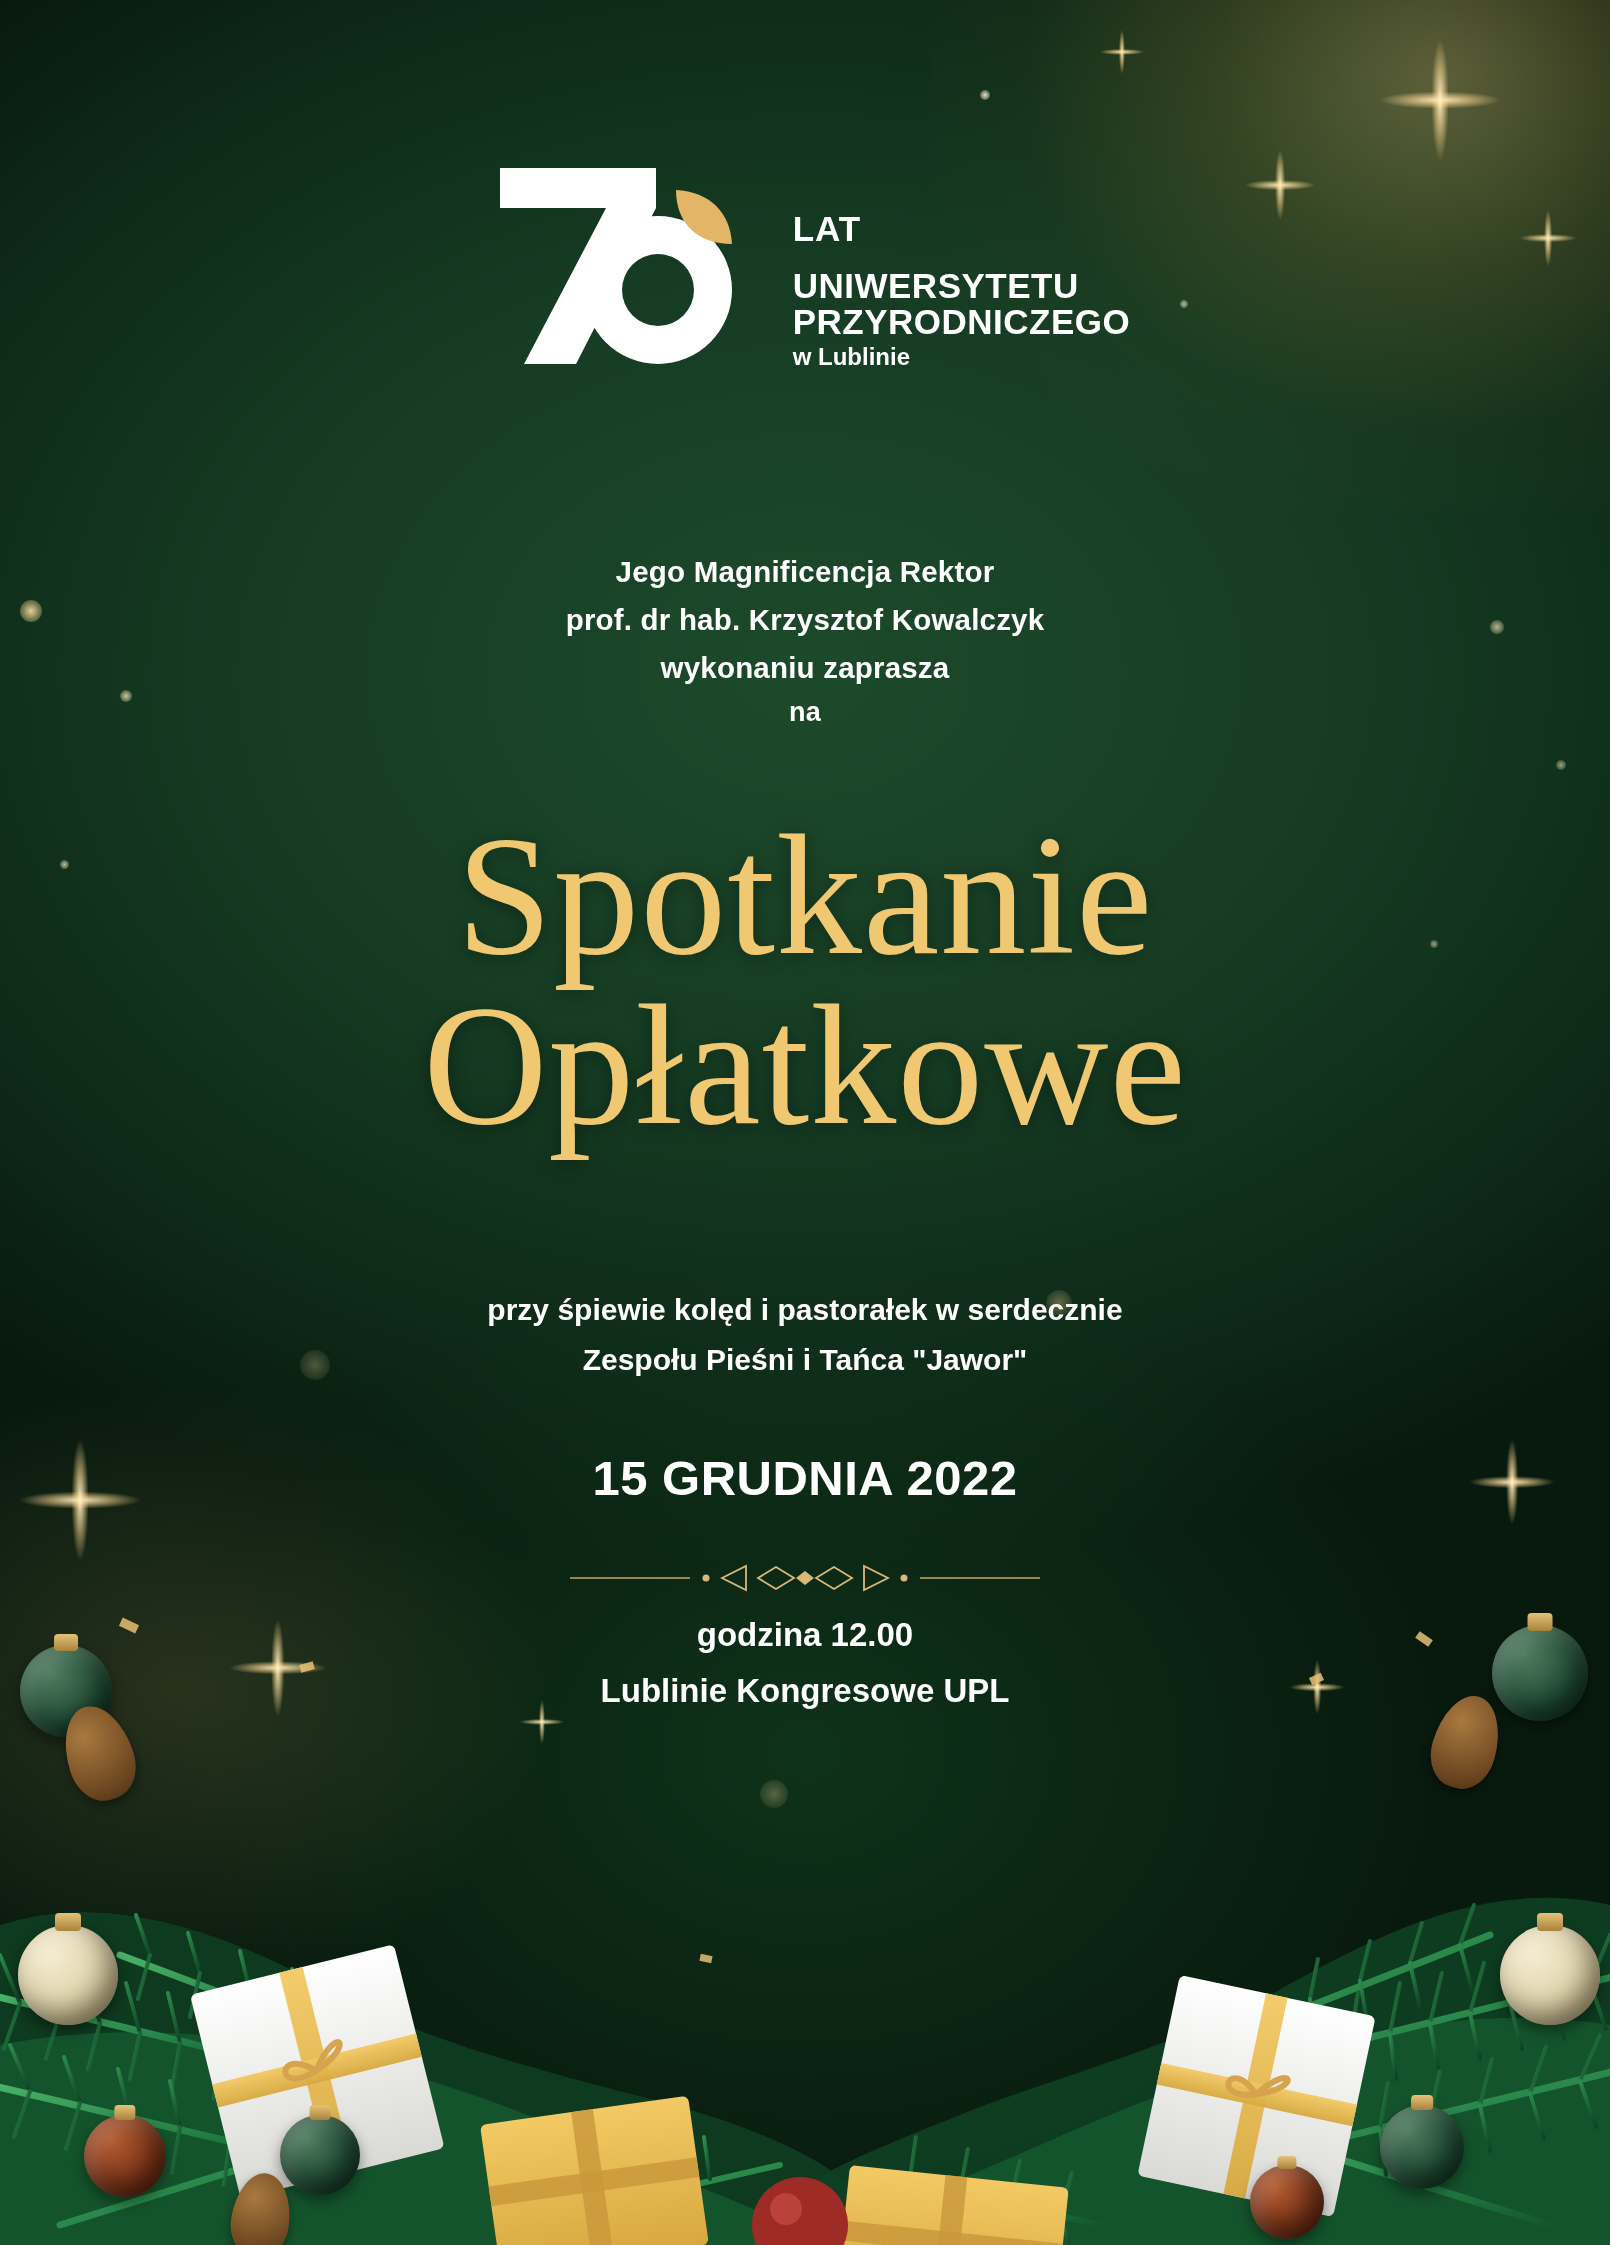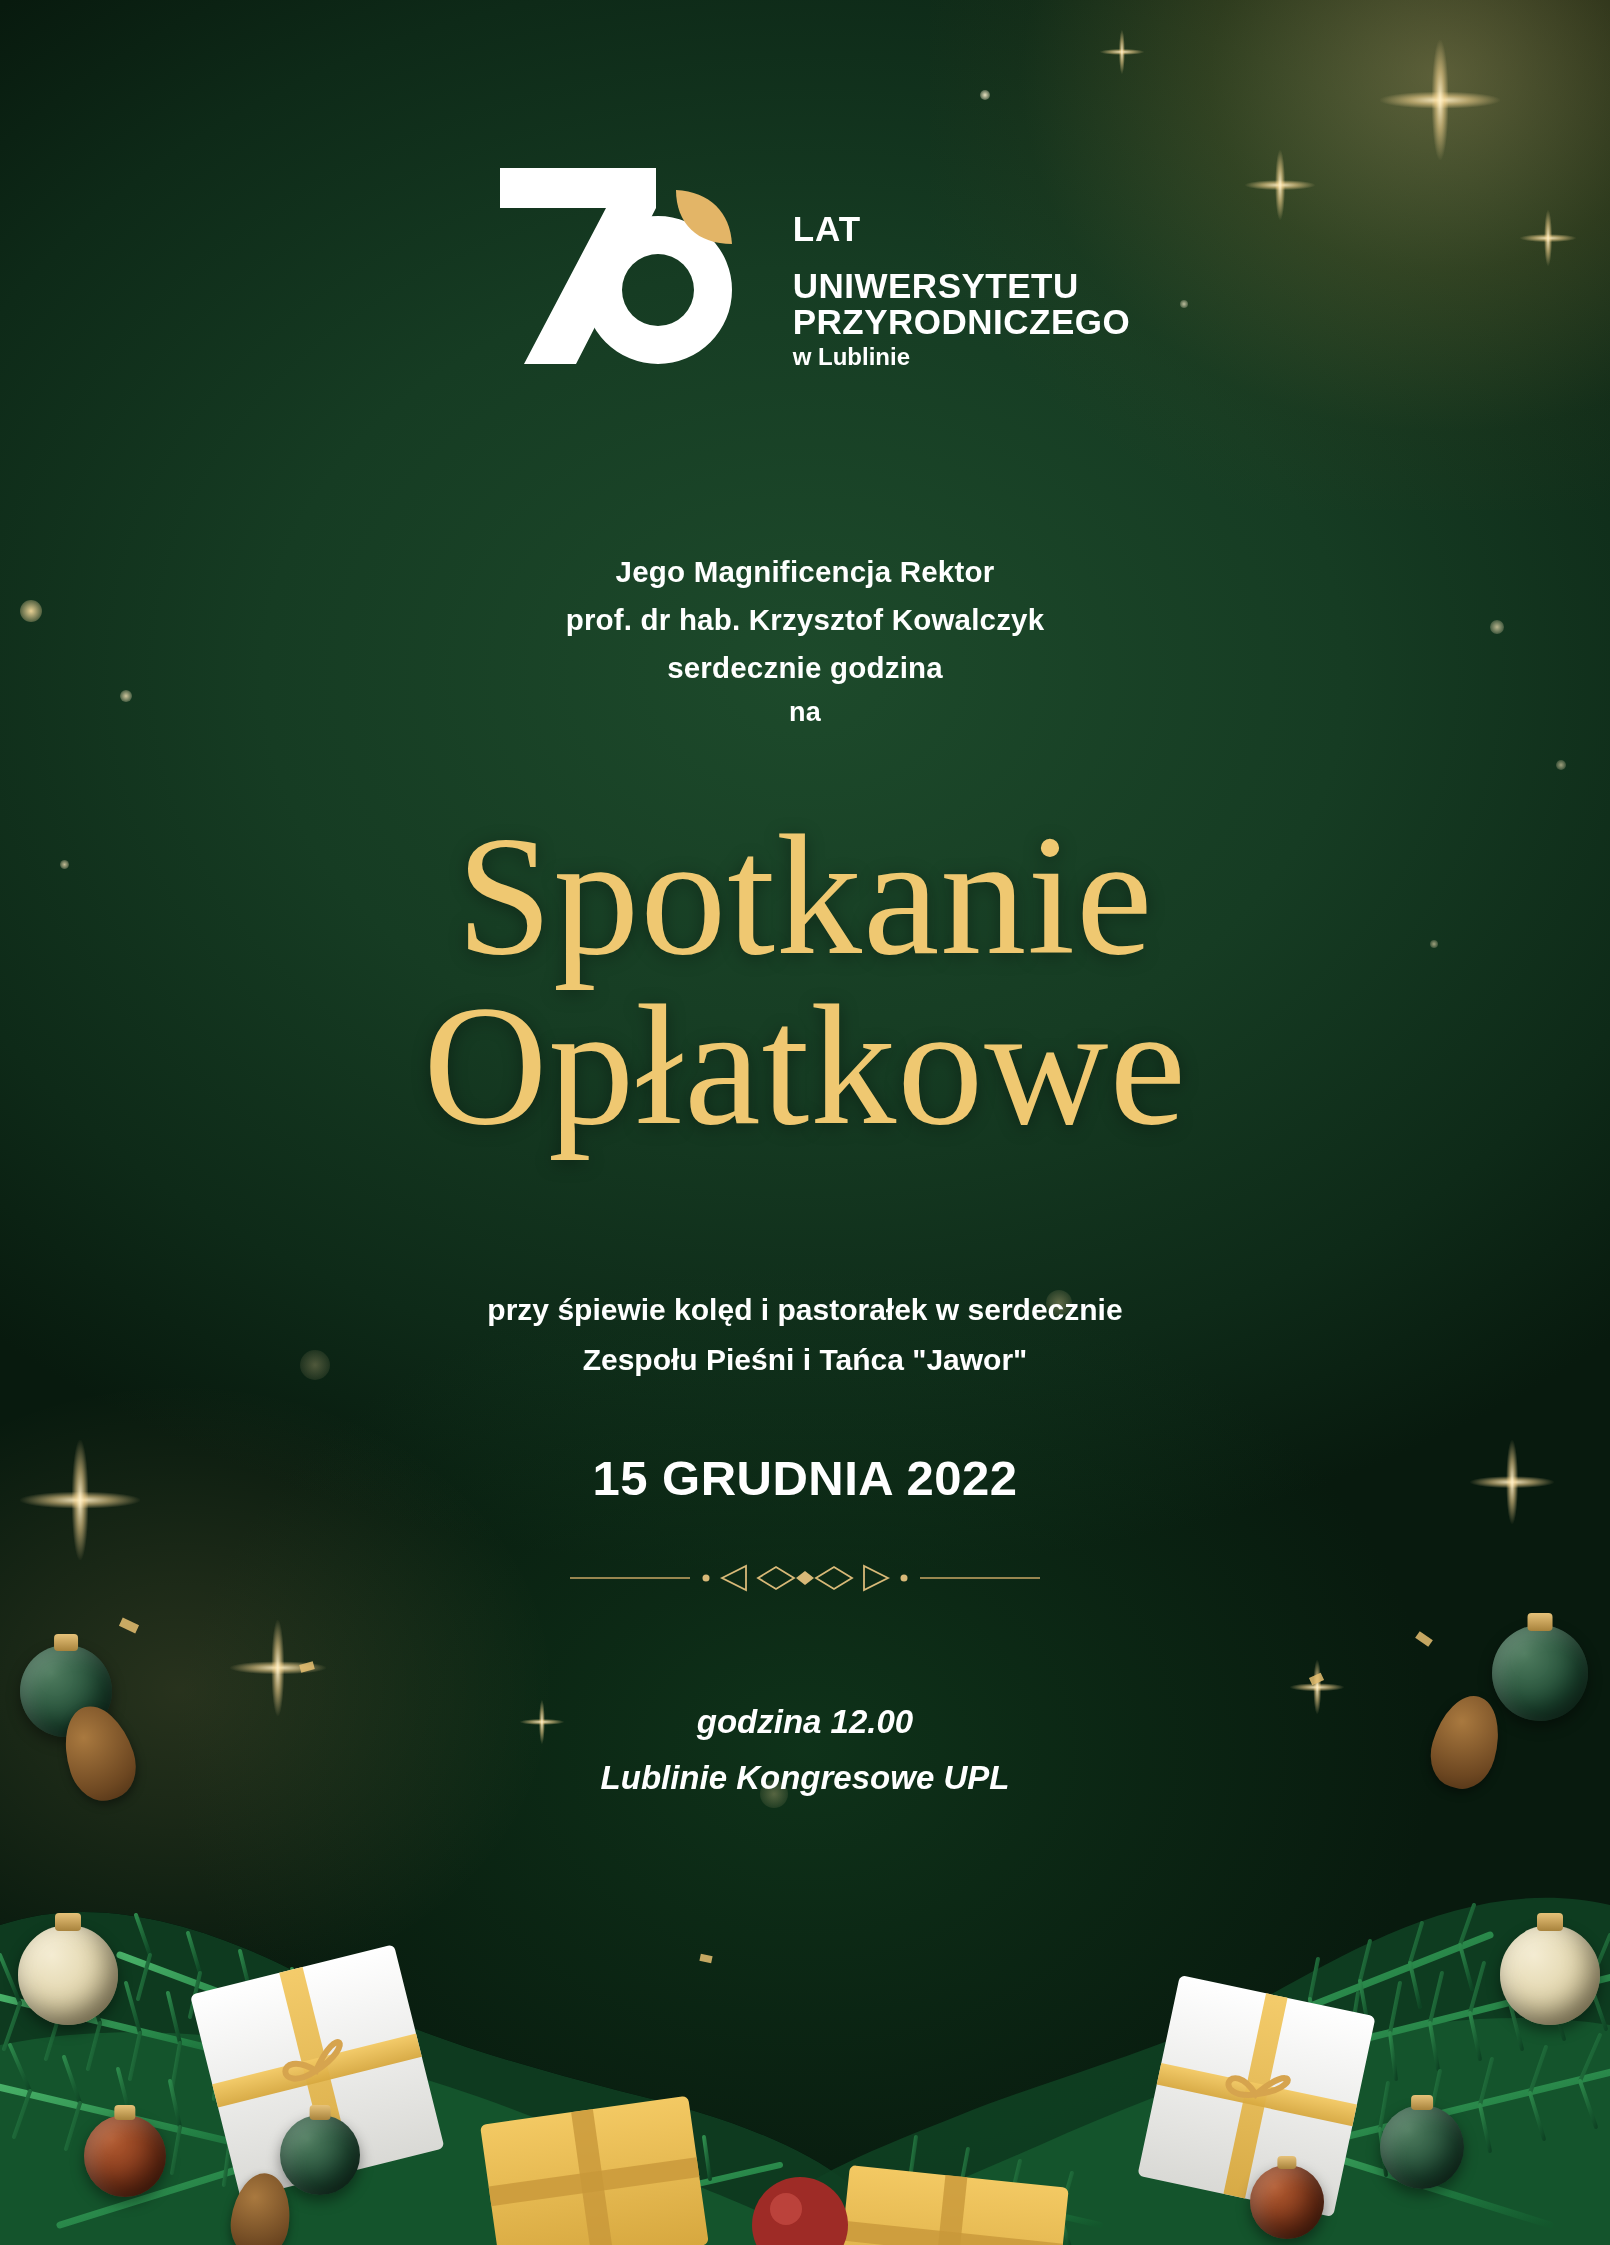--- a/index.html
+++ b/index.html
@@ -164,24 +164,23 @@
     height: 36px;
     color: #d8b978;
     display: flex;
     align-items: center;
     justify-content: center;
   }
 
   .footer {
     position: absolute;
     left: 0; right: 0;
-    top: 1694px;
+    top: 1607px;
     text-align: center;
     color: #ffffff;
-    font-style: italic;
   }
   .footer .ln {
     font-size: 33px;
     font-weight: 700;
     line-height: 1.7;
   }
 
   
   .foliage {
     position: absolute;
@@ -263,21 +262,21 @@
         <div class="logo-uni">UNIWERSYTETU</div>
         <div class="logo-uni">PRZYRODNICZEGO</div>
         <div class="logo-city">w Lublinie</div>
       </div>
     </div>
   </div>
 
   <div class="invite">
     <div class="ln">Jego Magnificencja Rektor</div>
     <div class="ln">prof. dr hab. Krzysztof Kowalczyk</div>
-    <div class="ln">serdecznie godzina</div>
+    <div class="ln">wykonaniu zaprasza</div>
     <div class="ln small">na</div>
   </div>
 
   <div class="title">
     <div>Spotkanie</div>
     <div>Opłatkowe</div>
   </div>
 
   <div class="subtitle">
     <div class="ln">przy śpiewie kolęd i pastorałek w serdecznie</div>

